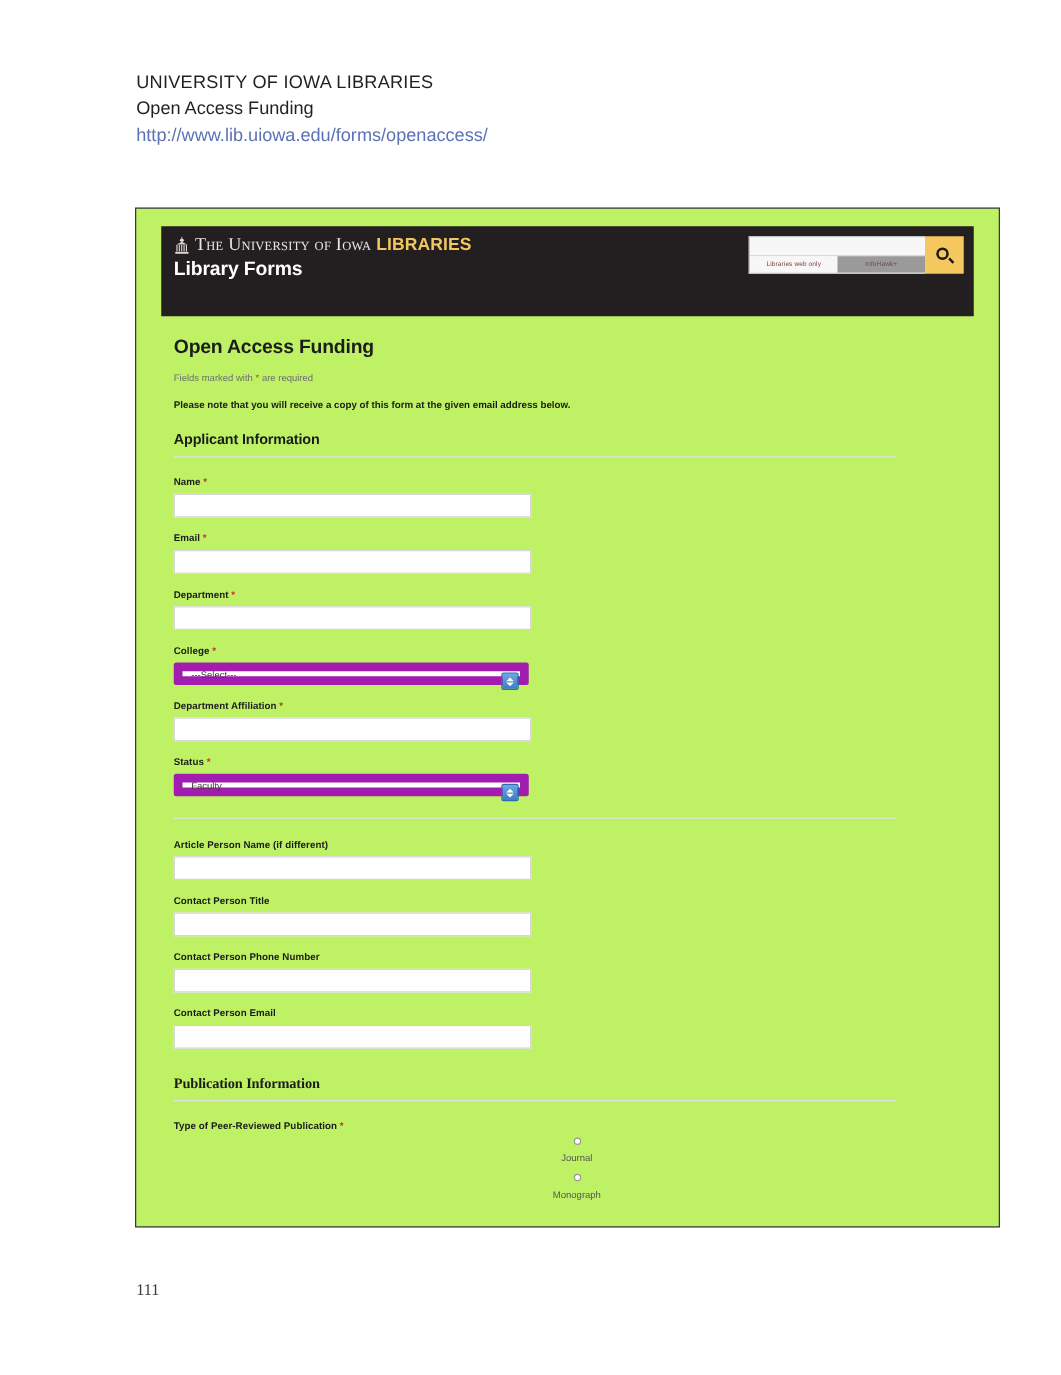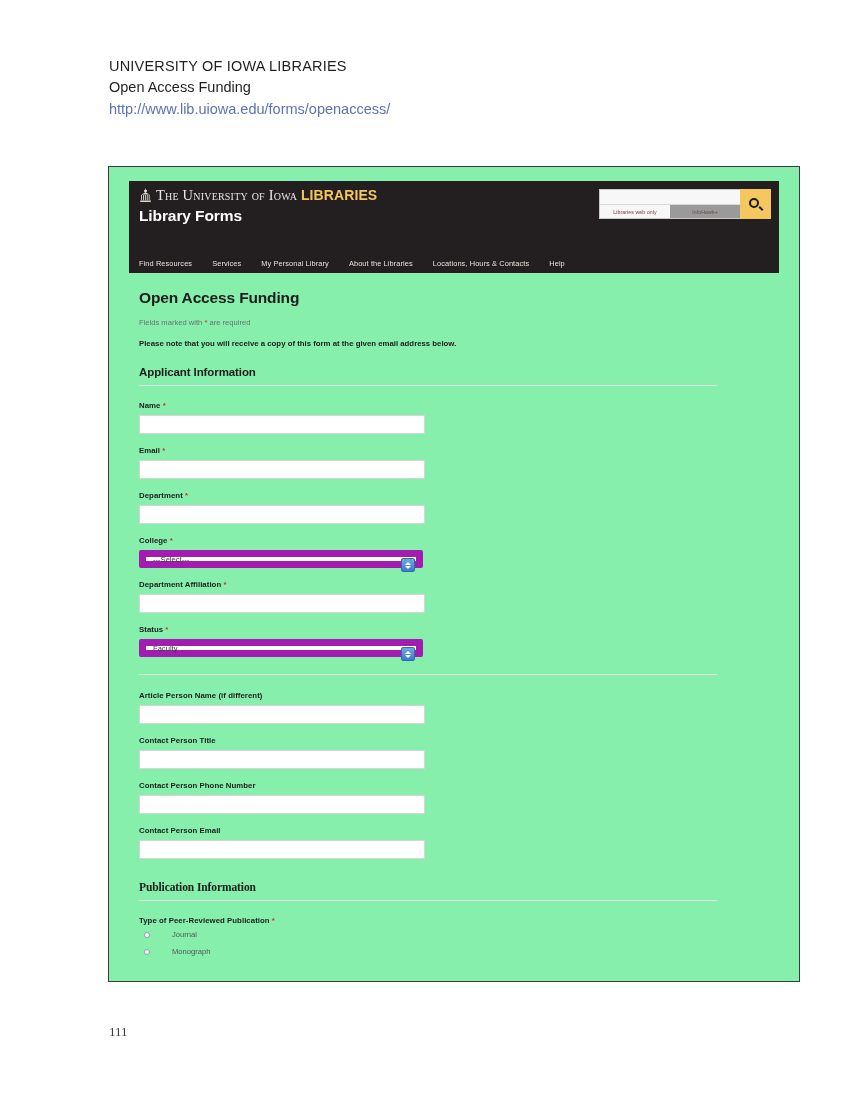--- a/index.html
+++ b/index.html
@@ -41,21 +41,21 @@
   }
 
   
   .shot-frame {
     position: absolute;
     left: 108px;
     top: 166px;
     width: 692px;
     height: 816px;
     border: 1px solid #3a3a3a;
-    background: #86efac;
+    background: #bef264;
     padding: 14px 0 0 0;
     overflow: hidden;
   }
 
   
   .site-header {
     margin: 0 20px;
     background: #231f20;
     height: 72px;
     position: relative;
@@ -277,23 +277,24 @@
     width: 0; height: 0;
     border-left: 3px solid transparent;
     border-right: 3px solid transparent;
   }
   .chev.up { border-bottom: 3px solid #ffffff; }
   .chev.down { border-top: 3px solid #ffffff; }
 
   .radio-row {
     display: flex;
     align-items: center;
-    gap: 22px;
+    gap: 6px;
     margin-bottom: 8px;
     padding-left: 5px;
+    flex-direction: column;
   }
   .radio-dot {
     width: 6px;
     height: 6px;
     border: 1px solid #9a9a9a;
     border-radius: 50%;
     background: #fff;
     flex: none;
     cursor: pointer;
   }
@@ -364,28 +365,20 @@
       </div>
       <div class="search-btn">
         <span class="mag">
           <span class="circ"></span>
             <span class="handle"></span>
         </span>
       </div>
     </div>
   </div>
 
-  <div class="site-nav">
-    <span class="nav-item">Find Resources</span>
-    <span class="nav-item">Services</span>
-    <span class="nav-item">My Personal Library</span>
-    <span class="nav-item">About the Libraries</span>
-    <span class="nav-item">Locations, Hours &amp; Contacts</span>
-    <span class="nav-item">Help</span>
-  </div>
 
   <div class="form-body">
     <div class="form-inner">
 
       <h1 class="form-title">Open Access Funding</h1>
 
       <div class="req-note"><span>Fields marked with </span><span class="star">*</span><span> are required</span></div>
 
       <div class="copy-note">Please note that you will receive a copy of this form at the given email address below.</div>
 

